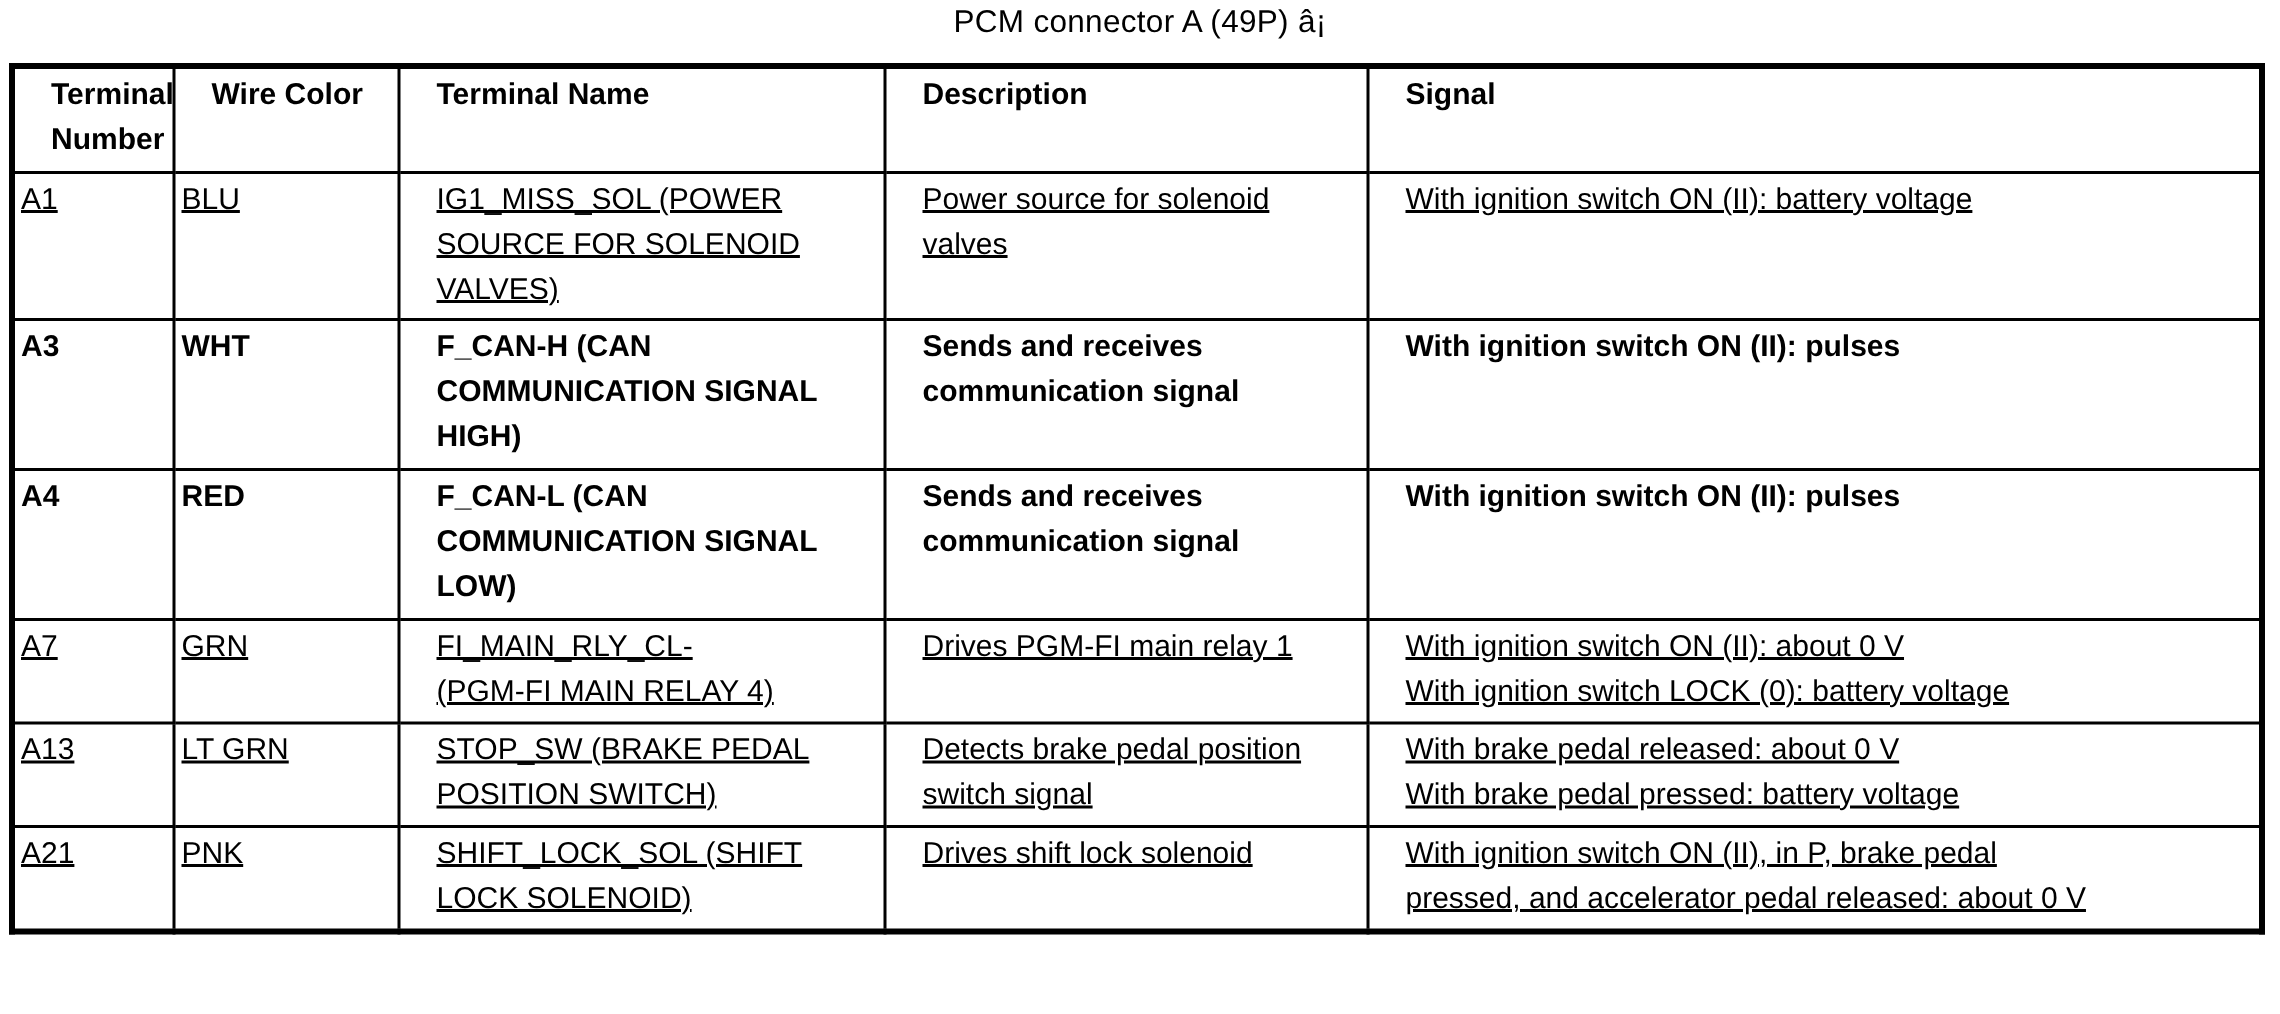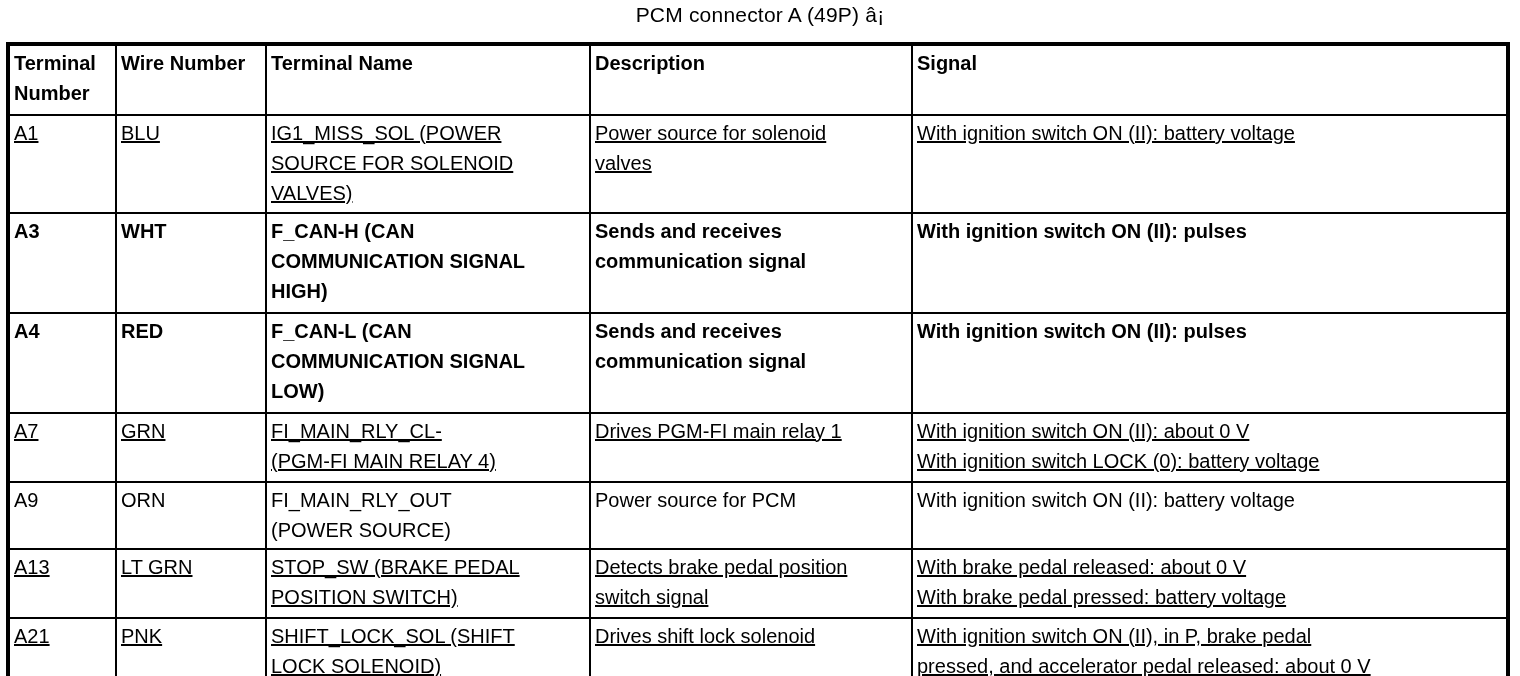--- a/index.html
+++ b/index.html
@@ -66,21 +66,21 @@
     vertical-align: top;
   }
   th.center { text-align: center; }
   th.leftish { text-align: left; }
 
   tbody tr.r-tall td   { height: 92px; text-decoration: underline; }
   tbody tr.r-tall2 td  { height: 94px; font-weight: bold; }
   tbody tr.r-med td    { height: 63px; text-decoration: underline; }
   tbody tr.r-small td  { height: 61px; }
 
-  .cell-line { display: block; white-space: pre; }
+  .cell-line { display: block; white-space: pre; margin-left: 20px; }
 </style>
 </head>
 <body>
 
 <div class="page">
 
   <div class="doc-title">PCM connector A (49P) â¡</div>
 
   <div class="table-wrap">
     <table class="pcm">
@@ -91,21 +91,21 @@
           <col class="c-desc">
           <col class="c-signal">
       </colgroup>
       <thead>
         <tr>
           <th class="leftish">
             <span class="cell-line">Terminal</span>
             <span class="cell-line">Number</span>
           </th>
           <th class="center">
-            <span class="cell-line">Wire Number</span>
+            <span class="cell-line">Wire Color</span>
           </th>
           <th class="center">
             <span class="cell-line">Terminal Name</span>
           </th>
           <th class="center">
             <span class="cell-line">Description</span>
           </th>
           <th class="center">
             <span class="cell-line">Signal</span>
           </th>
@@ -173,34 +173,20 @@
           </td>
           <td>
             <span class="cell-line">Drives PGM-FI main relay 1</span>
           </td>
           <td>
             <span class="cell-line">With ignition switch ON (II): about 0 V</span>
             <span class="cell-line">With ignition switch LOCK (0): battery voltage</span>
           </td>
         </tr>
 
-        <tr class="r-small">
-          <td>A9</td>
-          <td>ORN</td>
-          <td>
-            <span class="cell-line">FI_MAIN_RLY_OUT</span>
-            <span class="cell-line">(POWER SOURCE)</span>
-          </td>
-          <td>
-            <span class="cell-line">Power source for PCM</span>
-          </td>
-          <td>
-            <span class="cell-line">With ignition switch ON (II): battery voltage</span>
-          </td>
-        </tr>
 
         <tr class="r-med">
           <td>A13</td>
           <td>LT GRN</td>
           <td>
             <span class="cell-line">STOP_SW (BRAKE PEDAL</span>
             <span class="cell-line">POSITION SWITCH)</span>
           </td>
           <td>
             <span class="cell-line">Detects brake pedal position</span>

